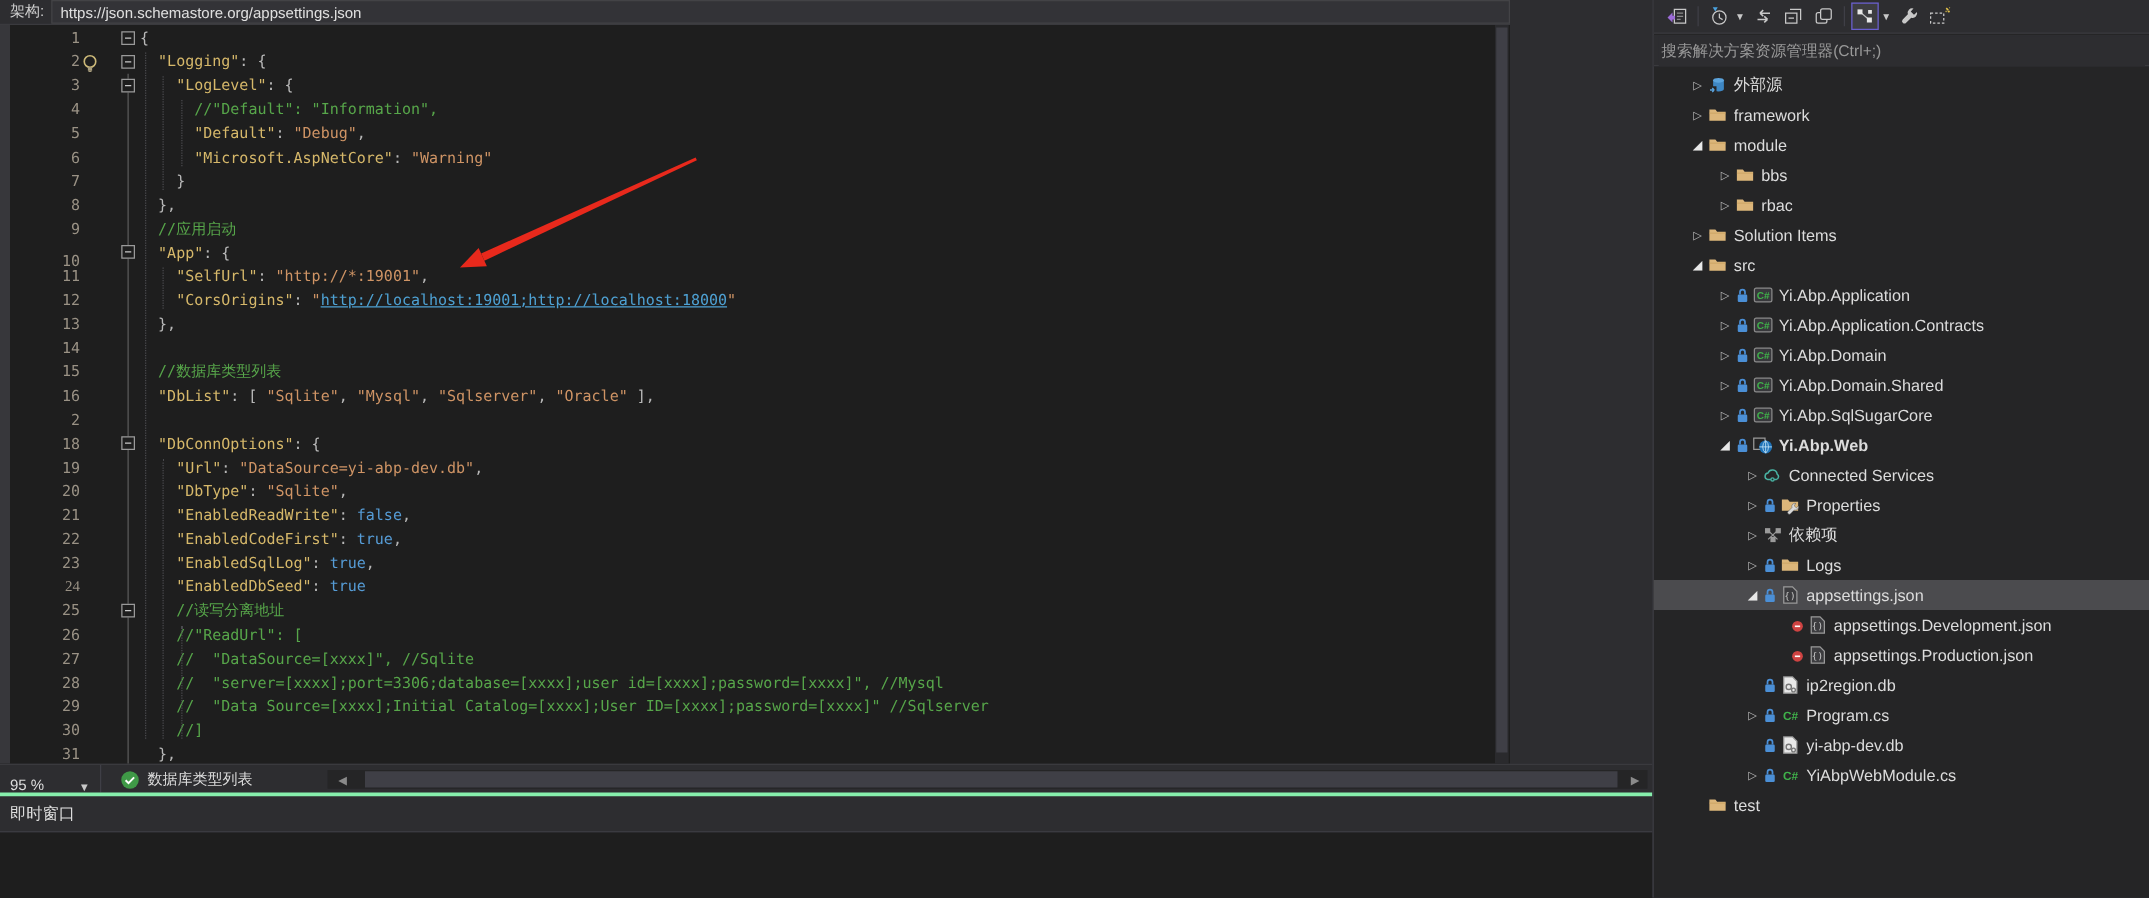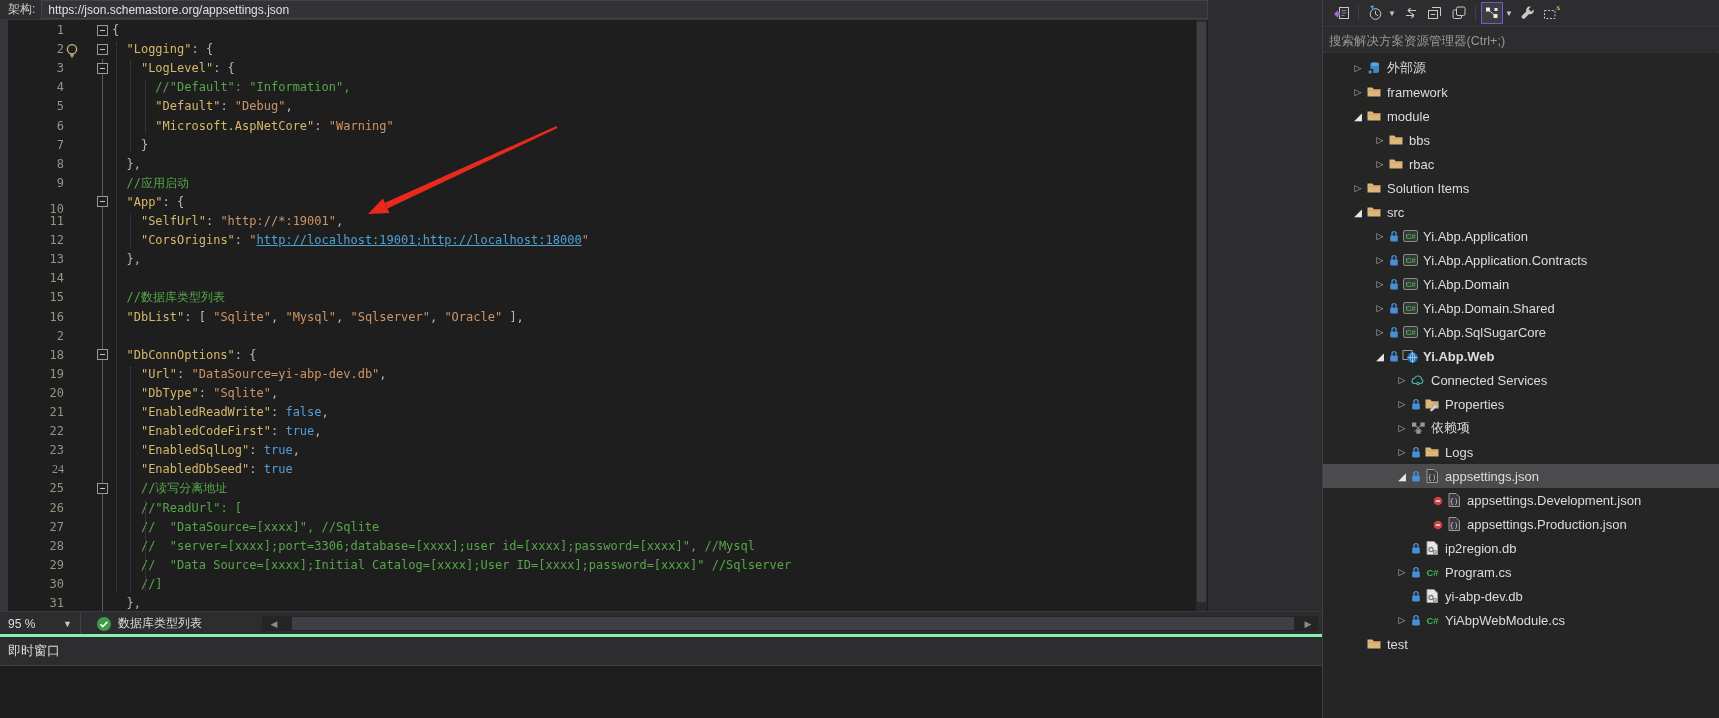--- a/index.html
+++ b/index.html
@@ -28,21 +28,21 @@
   .foldbox{position:absolute;left:97px;width:11px;height:11px;border:1px solid #9a9a9a;background:#1e1e1e;
     box-sizing:border-box;cursor:pointer;}
   .foldbox:after{content:"";position:absolute;left:2px;top:4px;width:5px;height:1px;background:#c8c8c8;}
   #foldline{left:102px;top:39px;width:1px;height:566px;background:#5a5a5a;}
   #v-scroll{left:1196px;top:0;width:11px;height:591px;background:#2a2a2d;}
   #v-thumb{left:1197px;top:2px;width:9px;height:580px;background:#3f3f46;}
 
   
   #status-row{left:0;top:611px;width:1322px;height:23px;background:#2d2d30;border-top:1px solid #3a3a3e;
     font-size:12px;color:#dcdcdc;}
-  #zoom-box{left:0;top:0;width:80px;height:23px;border-right:1px solid #3f3f46;display:flex;align-items:center;cursor:pointer;}
+  #zoom-box{left:0;top:0;width:80px;height:23px;border-right:1px solid #3f3f46;display:flex;align-items:flex-end;cursor:pointer;}
   #zoom-box .z{padding-left:8px;}
   #zoom-box .car{margin-left:auto;margin-right:8px;font-size:9px;color:#c8c8c8;}
   #health{left:96px;top:0;height:23px;display:flex;align-items:center;gap:6px;cursor:pointer;}
   #h-track{left:262px;top:4px;width:1056px;height:15px;background:#252526;}
   #h-thumb{left:292px;top:5px;width:1002px;height:13px;background:#3f3f46;}
   .scroll-arrow{position:absolute;top:4px;width:16px;height:15px;color:#8a8a8a;font-size:9px;
     display:flex;align-items:center;justify-content:center;cursor:pointer;}
 
   
   #immediate{left:0;top:634px;width:1322px;height:84px;background:#2d2d30;border-top:3px solid #86efac;}

